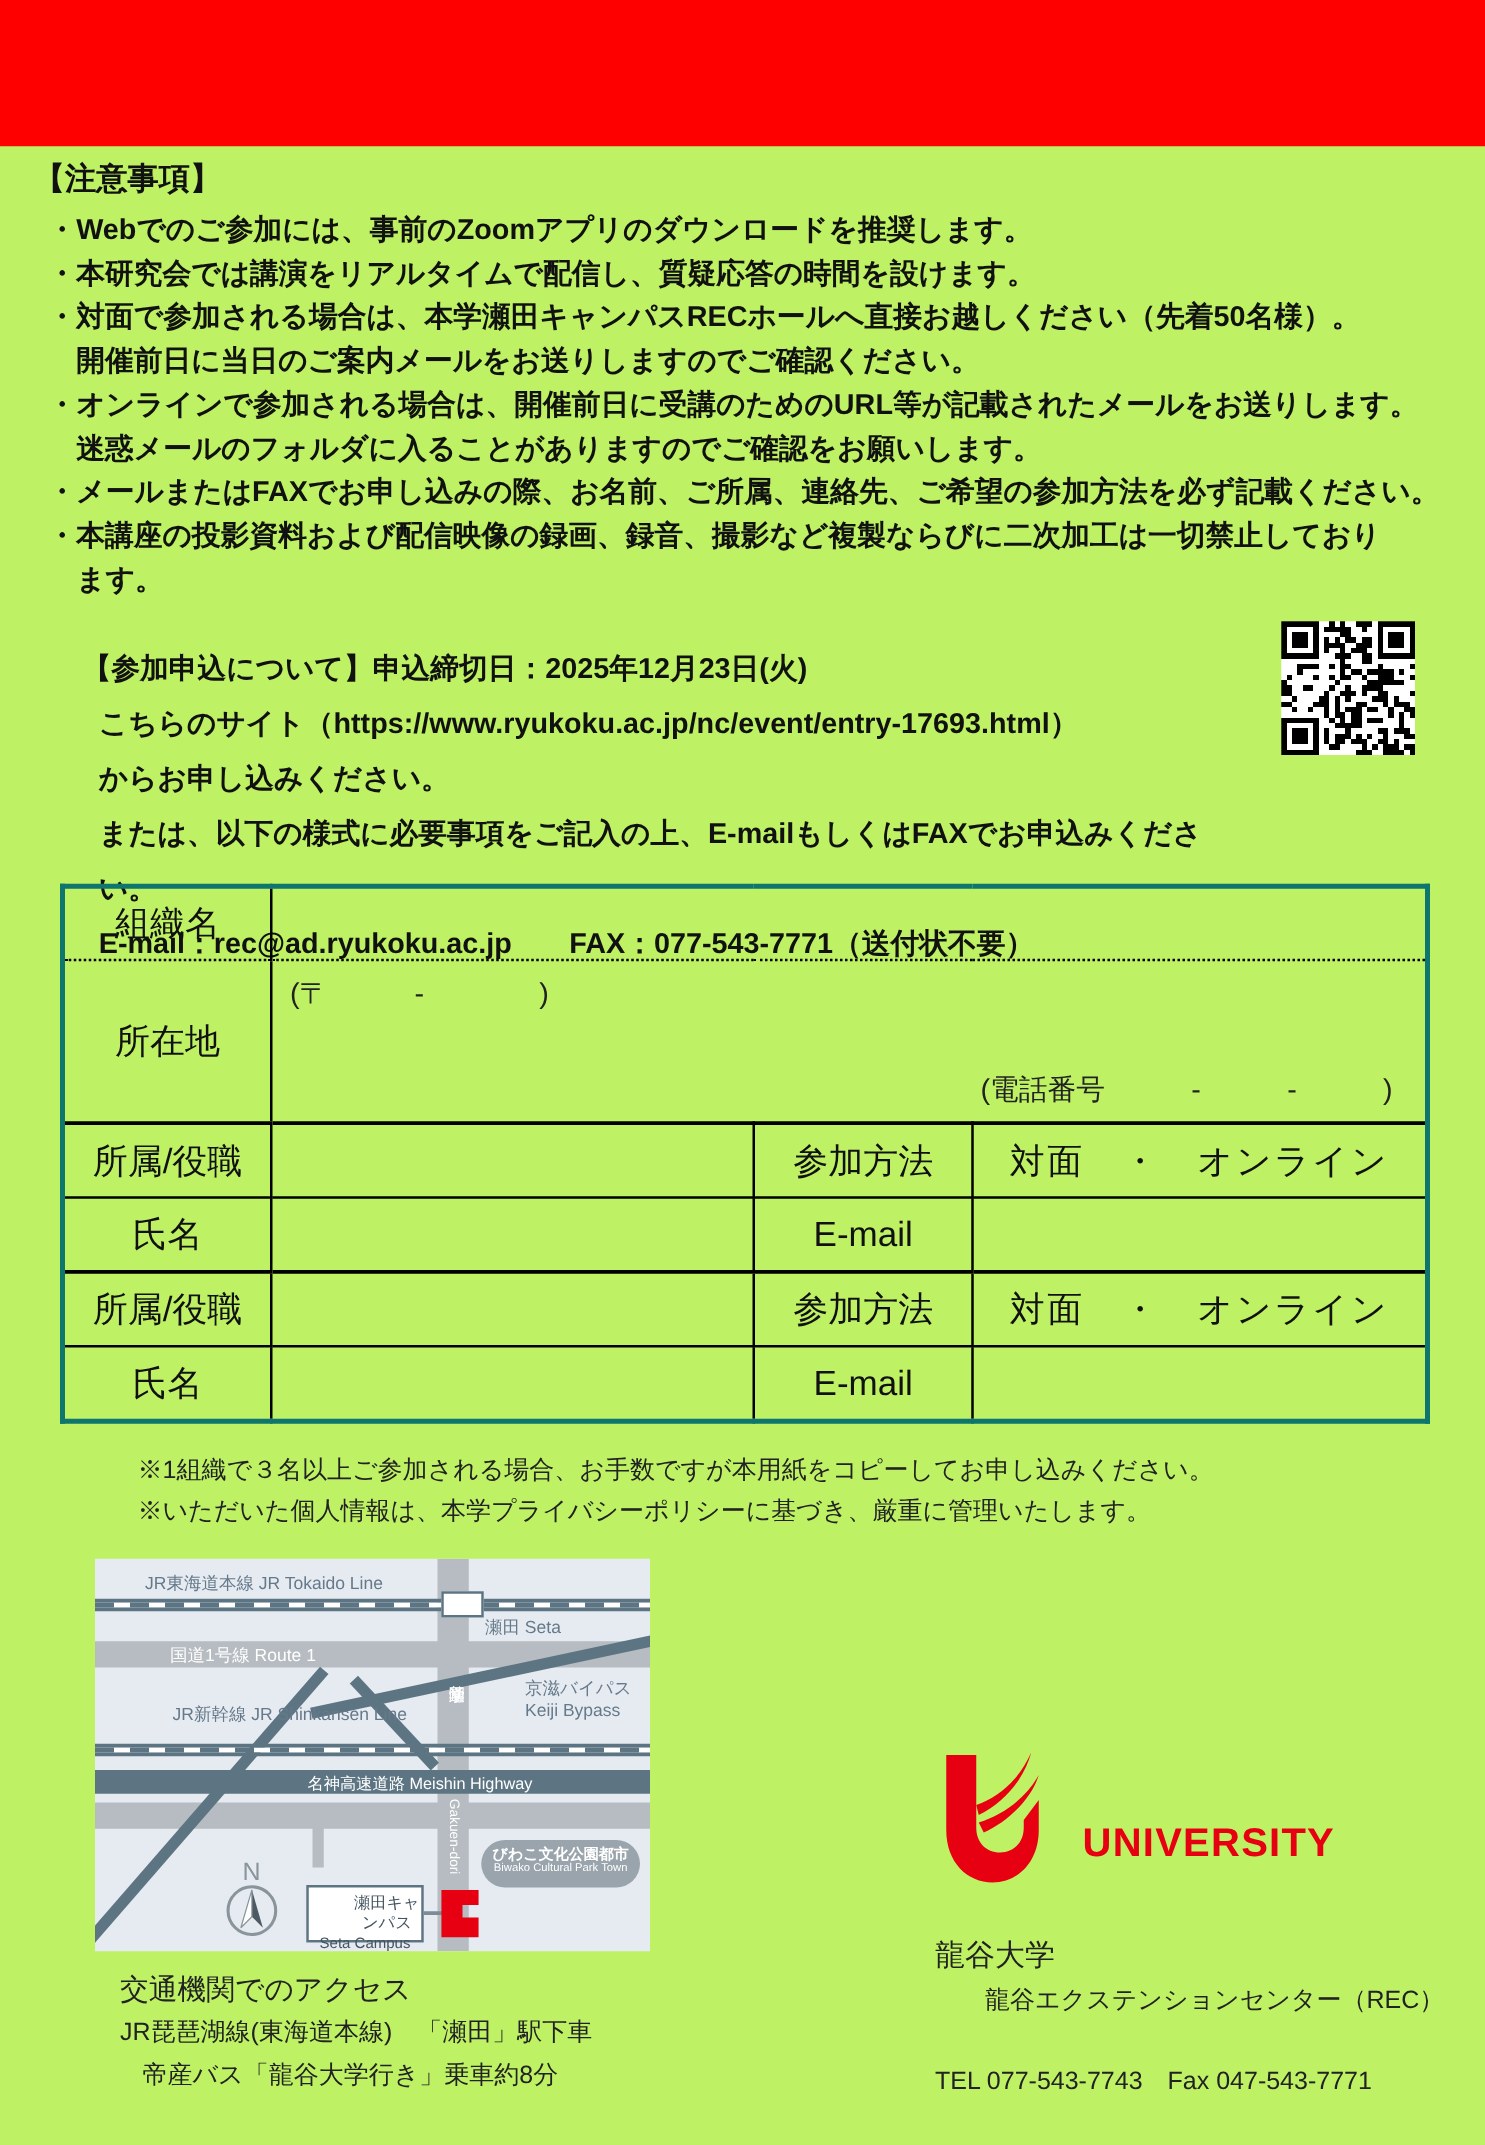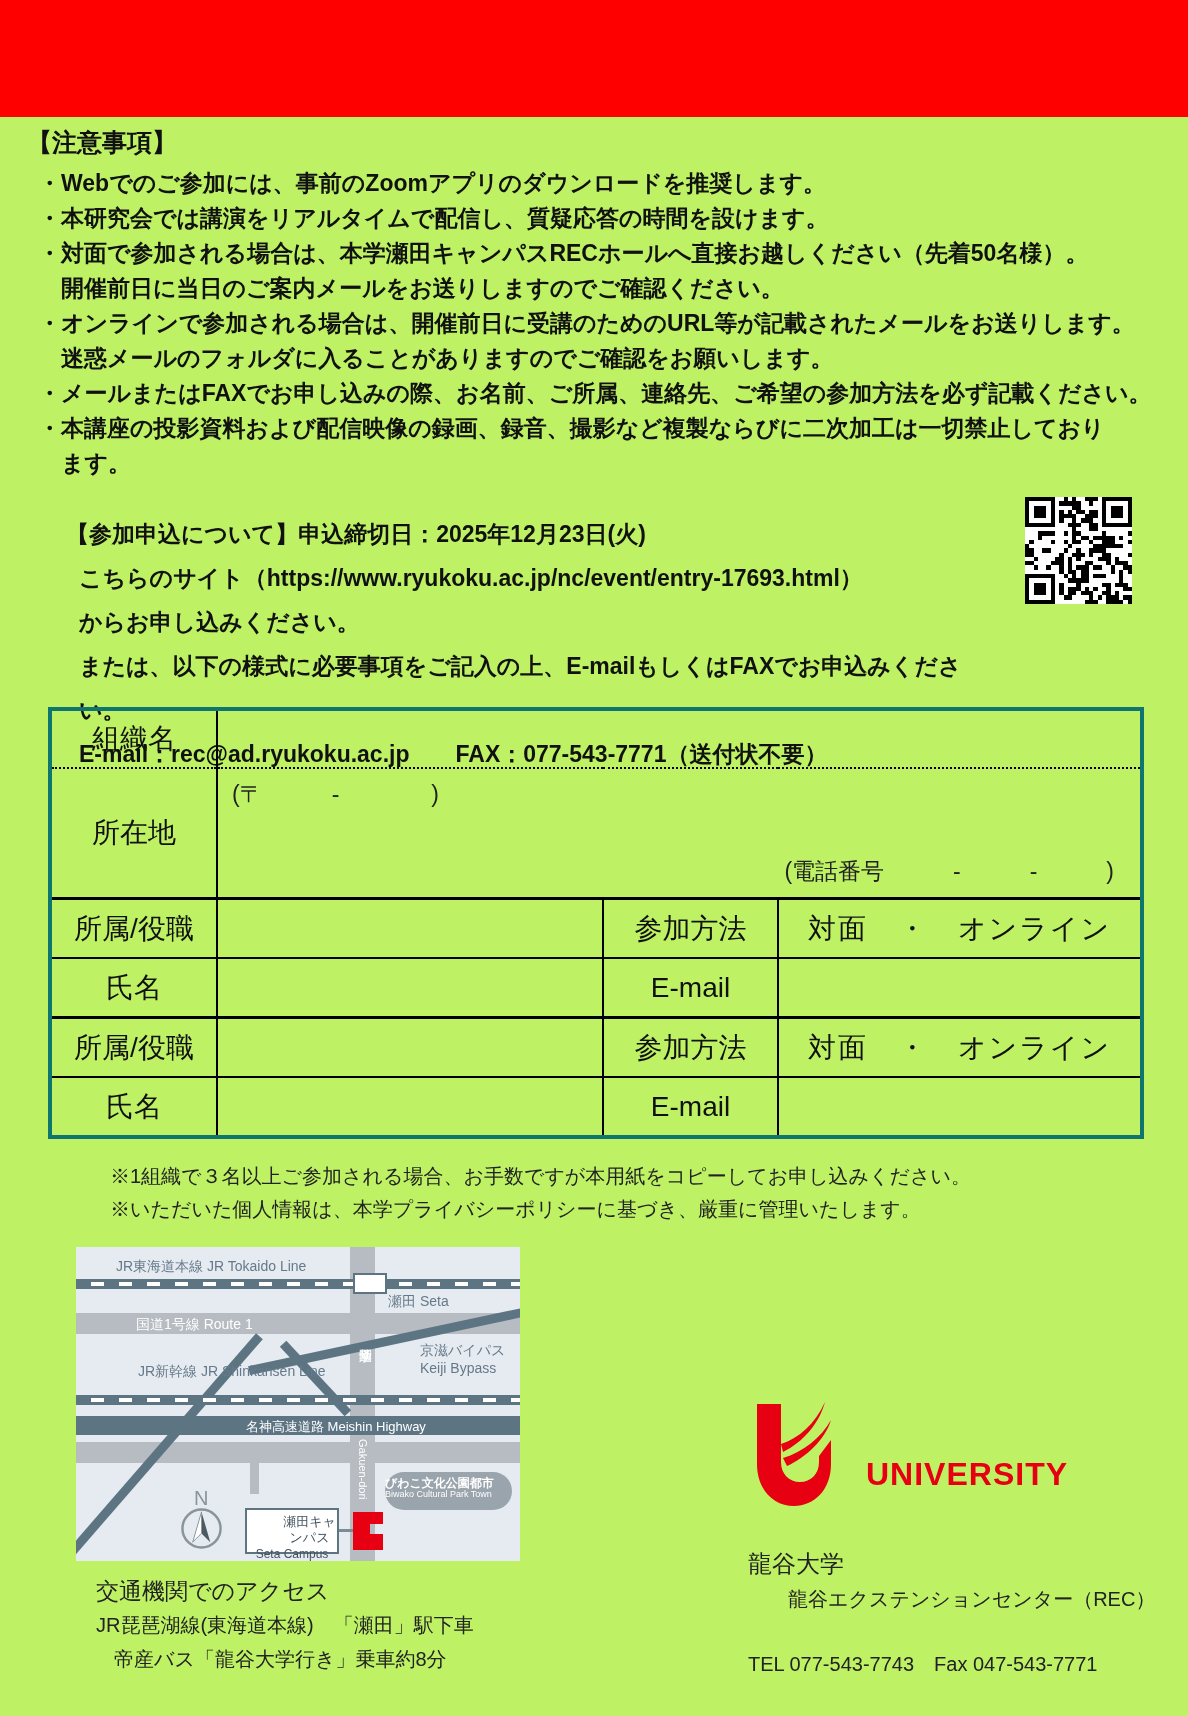--- a/index.html
+++ b/index.html
@@ -43,21 +43,21 @@
   .map{left:76px;top:1247px;width:444px;height:314px;background:#e5ebf1;overflow:hidden;}
   .map *{position:absolute;box-sizing:border-box;}
   .mlabel{font-size:14px;color:#66798a;white-space:nowrap;z-index:6;}
   .rail{left:0;right:0;height:10px;z-index:4;border-top:3px solid #5d7583;border-bottom:3px solid #5d7583;
         background:repeating-linear-gradient(90deg,#5d7583 0 15px,#ffffff 15px 28px);}
   .road-h{left:0;right:0;background:#b6bcc1;z-index:2;}
   .vroad{left:274px;top:0;width:25px;height:314px;background:#b6bcc1;z-index:1;}
   .diag{height:9px;background:#5d7583;z-index:3;}
   .vtext{writing-mode:vertical-rl;text-orientation:mixed;color:#fff;z-index:6;white-space:nowrap;}
   .pill{left:309px;top:225px;width:127px;height:38px;background:#9aa4ac;border-radius:19px;
-        z-index:5;color:#fff;line-height:1.1;padding-top:5px;}
+        z-index:5;color:#fff;text-align:center;line-height:1.1;padding-top:5px;}
   .station{left:277px;top:26px;width:34px;height:21px;background:#fff;border:2px solid #5d7583;z-index:5;}
   .campus-box{left:169px;top:261px;width:94px;height:46px;background:#fff;border:2px solid #5d7583;
               z-index:5;color:#44545f;text-align:center;line-height:1.25;padding-top:4px;}
   .marker{left:277px;top:265px;z-index:5;}
   .compass{left:104px;top:260px;width:43px;height:43px;z-index:5;}
   .north{left:118px;top:240px;font-size:20px;color:#8a949b;z-index:5;}
   .stub{left:174px;top:213px;width:9px;height:34px;background:#b6bcc1;z-index:1;}
   .connector{left:261px;top:282px;width:18px;height:3px;background:#7d8b96;z-index:4;}
 
   

